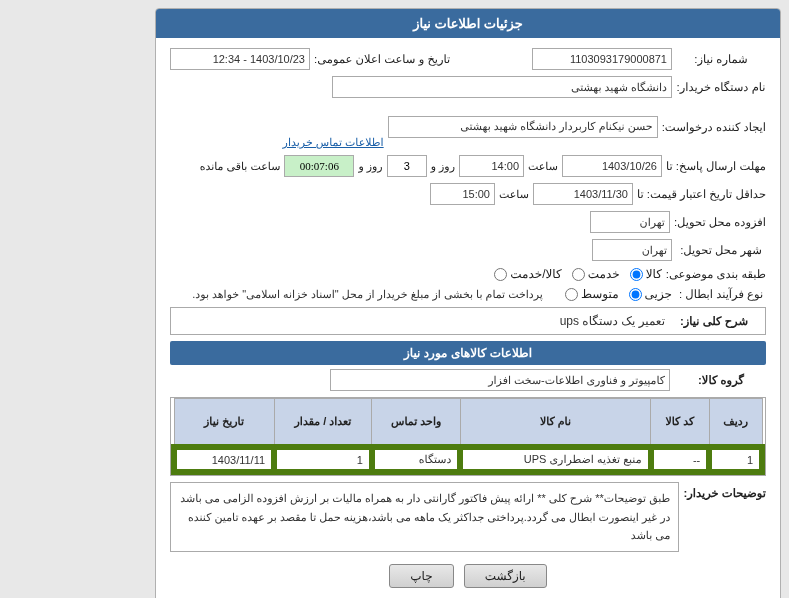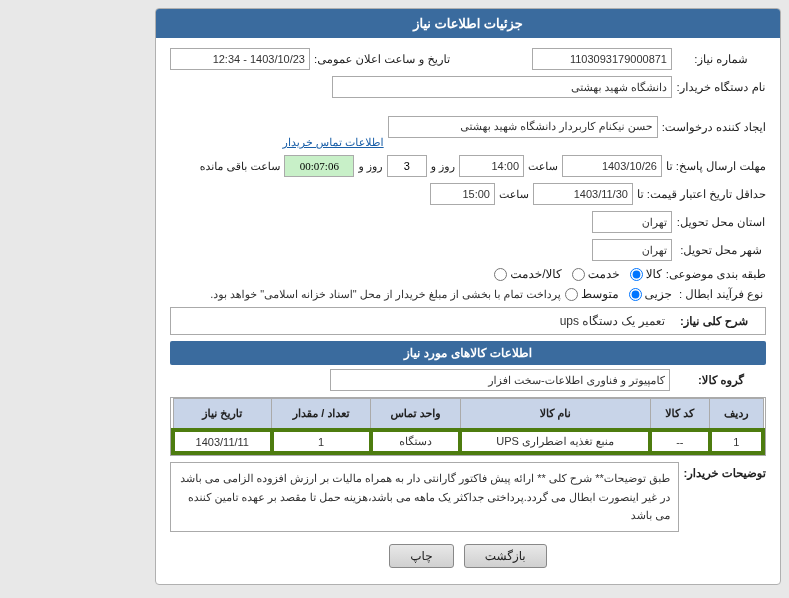--- a/index.html
+++ b/index.html
@@ -128,29 +128,29 @@
       margin-bottom: 6px;
     }
     table {
       width: 100%;
       border-collapse: collapse;
       font-size: 11px;
     }
     th {
       background: #c8d4e8;
       border: 1px solid #aaa;
-      padding: 8px 6px;
+      padding: 16px 6px;
       text-align: center;
       font-weight: bold;
       color: #222;
     }
     td {
-      border: 4px solid #4d7c0f;
+      border: 6px solid #4d7c0f;
       padding: 3px 6px;
-      text-align: center;
+      text-align: right;
       color: #333;
     }
     tr:nth-child(even) td { background: #f5f8ff; }
     tr:nth-child(odd) td { background: #fff; }
 
     .notes-box {
       border: 1px solid #aaa;
       background: #fff;
       padding: 6px 8px;
       font-size: 11px;
@@ -235,21 +235,21 @@
       </div>
 
       <div class="form-row">
         <span class="label">حداقل تاریخ اعتبار قیمت: تا</span>
         <input class="input-field input-date" type="text" readonly="" value="1403/11/30" style="">
         <span class="small-label">ساعت</span>
         <input class="input-field input-time" type="text" readonly="" value="15:00" style="">
       </div>
 
       <div class="form-row">
-        <span class="label">استان محل تحویل:</span>
+        <span class="label">افزوده محل تحویل:</span>
         <input class="input-field input-small" type="text" readonly="" value="تهران" style="">
       </div>
 
       <div class="form-row">
         <span class="label">شهر محل تحویل:</span>
         <input class="input-field input-small" type="text" readonly="" value="تهران" style="">
       </div>
 
       <div class="form-row">
         <span class="label">طبقه بندی موضوعی:</span>
@@ -274,21 +274,21 @@
         <div class="radio-group">
           <div class="radio-item">
             <span>متوسط</span>
             <input type="radio" name="purchase" value="motavaset" style="">
           </div>
           <div class="radio-item">
             <span>جزیی</span>
             <input type="radio" name="purchase" value="joz" checked="" style="">
           </div>
         </div>
-        <span style="font-size:11px; color:#333; margin-right:0;">پرداخت تمام با بخشی از مبلغ خریدار از محل "اسناد خزانه اسلامی" خواهد بود.</span>
+        <span style="font-size:11px; color:#333; margin-right:18px;">پرداخت تمام با بخشی از مبلغ خریدار از محل "اسناد خزانه اسلامی" خواهد بود.</span>
       </div>
 
       <div style="border:1px solid #aaa; padding:6px; margin-bottom:6px;">
         <div class="form-row" style="margin-bottom:0;">
           <span class="label" style="font-weight:bold;">شرح کلی نیاز:</span>
           <span style="font-size:12px; color:#333;">تعمیر یک دستگاه ups</span>
         </div>
       </div>
 
       <div class="info-section-title">اطلاعات کالاهای مورد نیاز</div>

